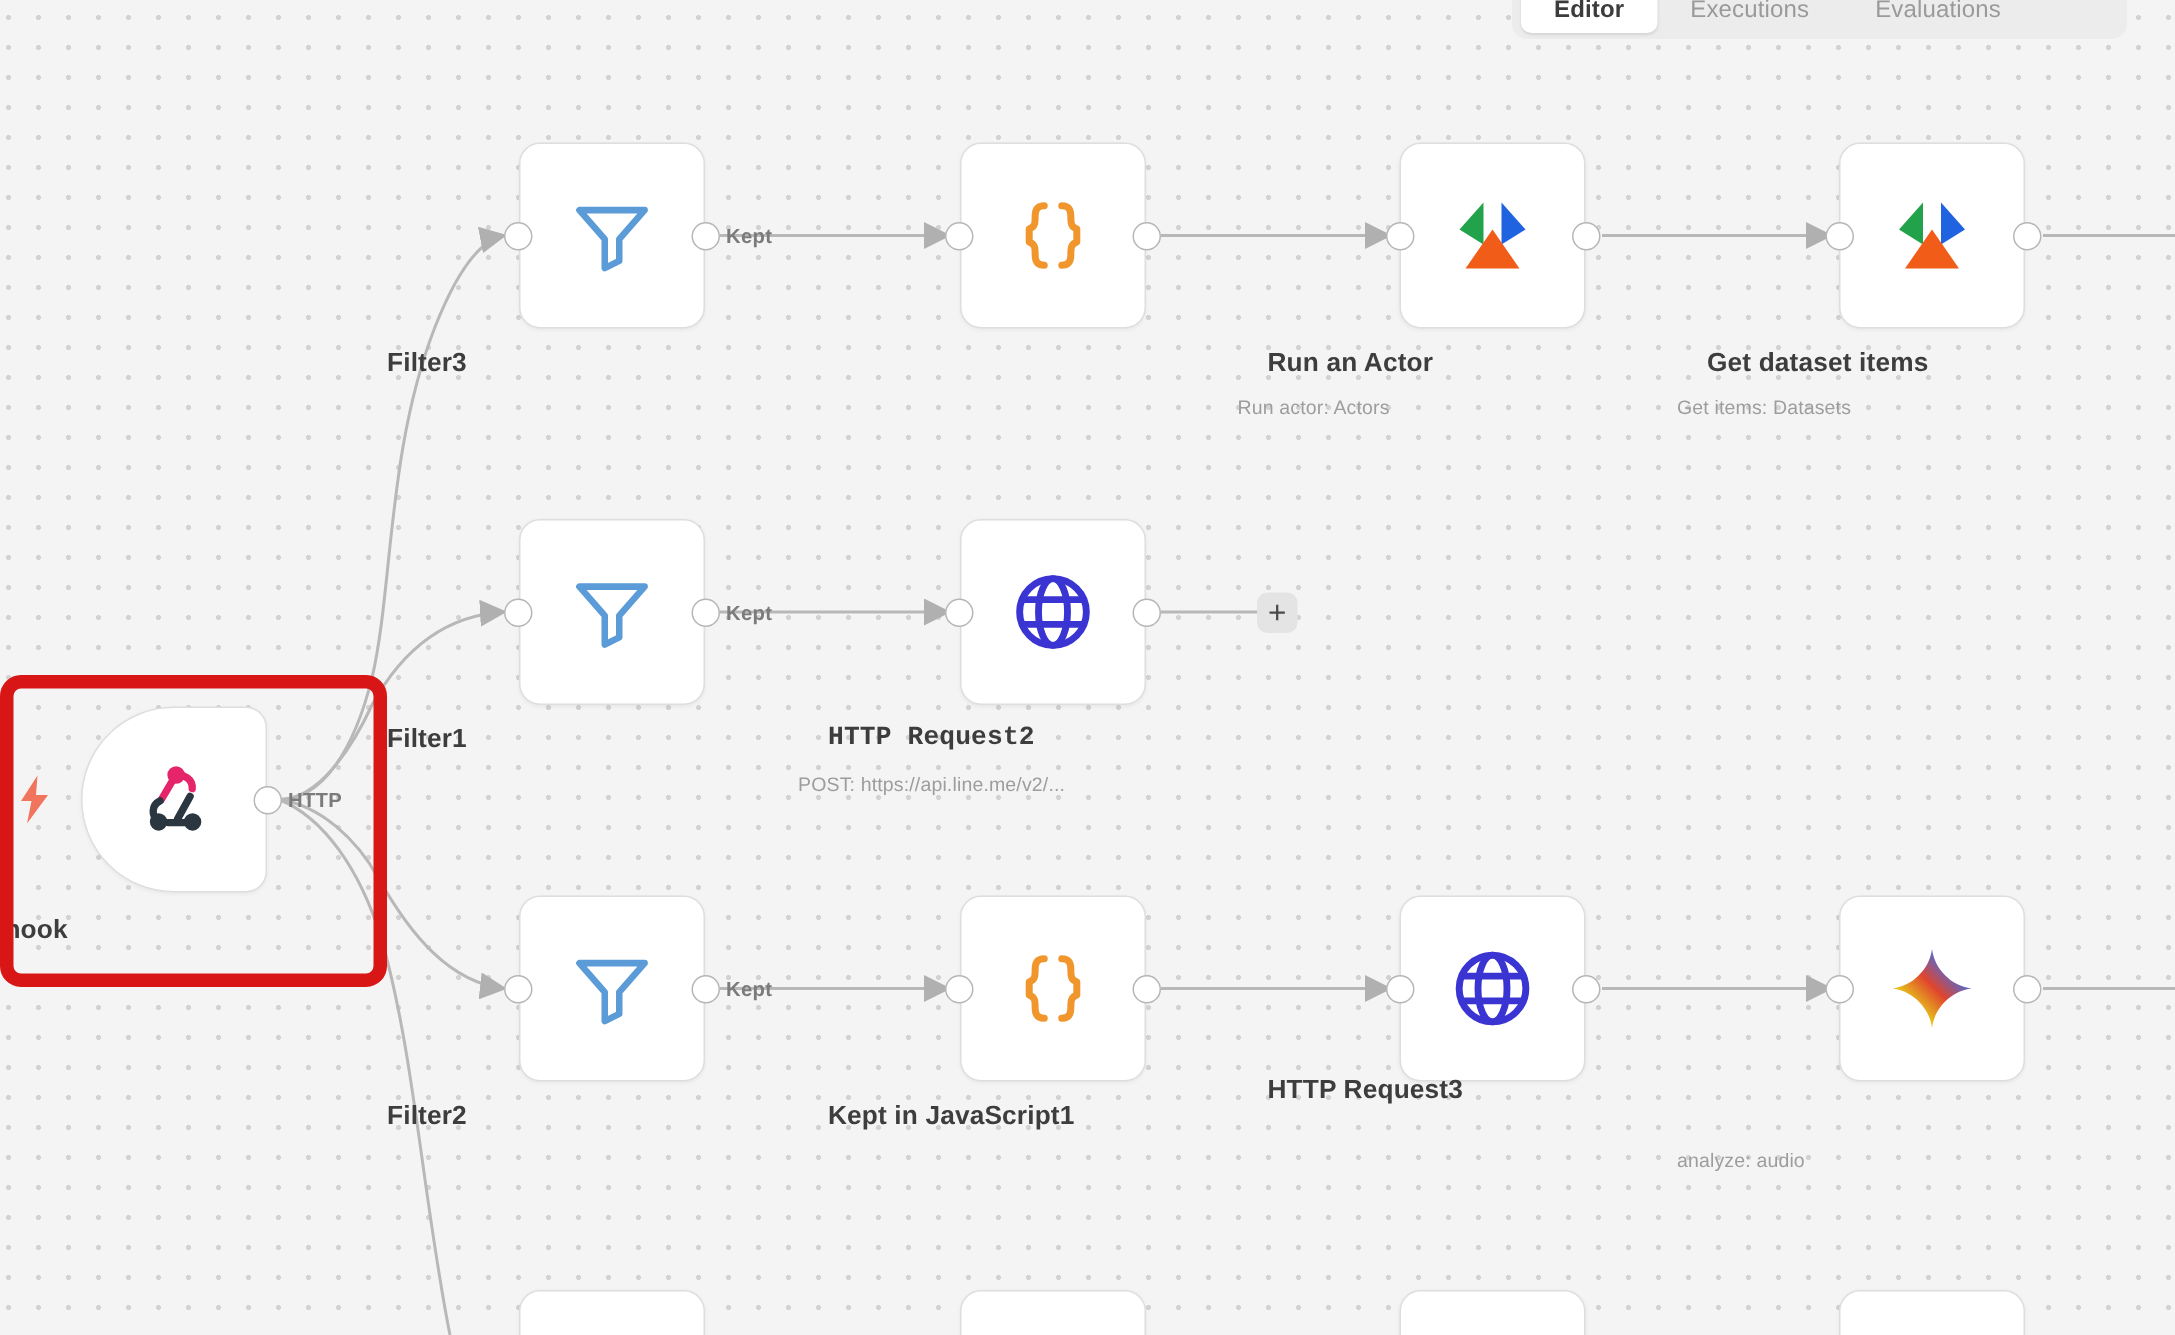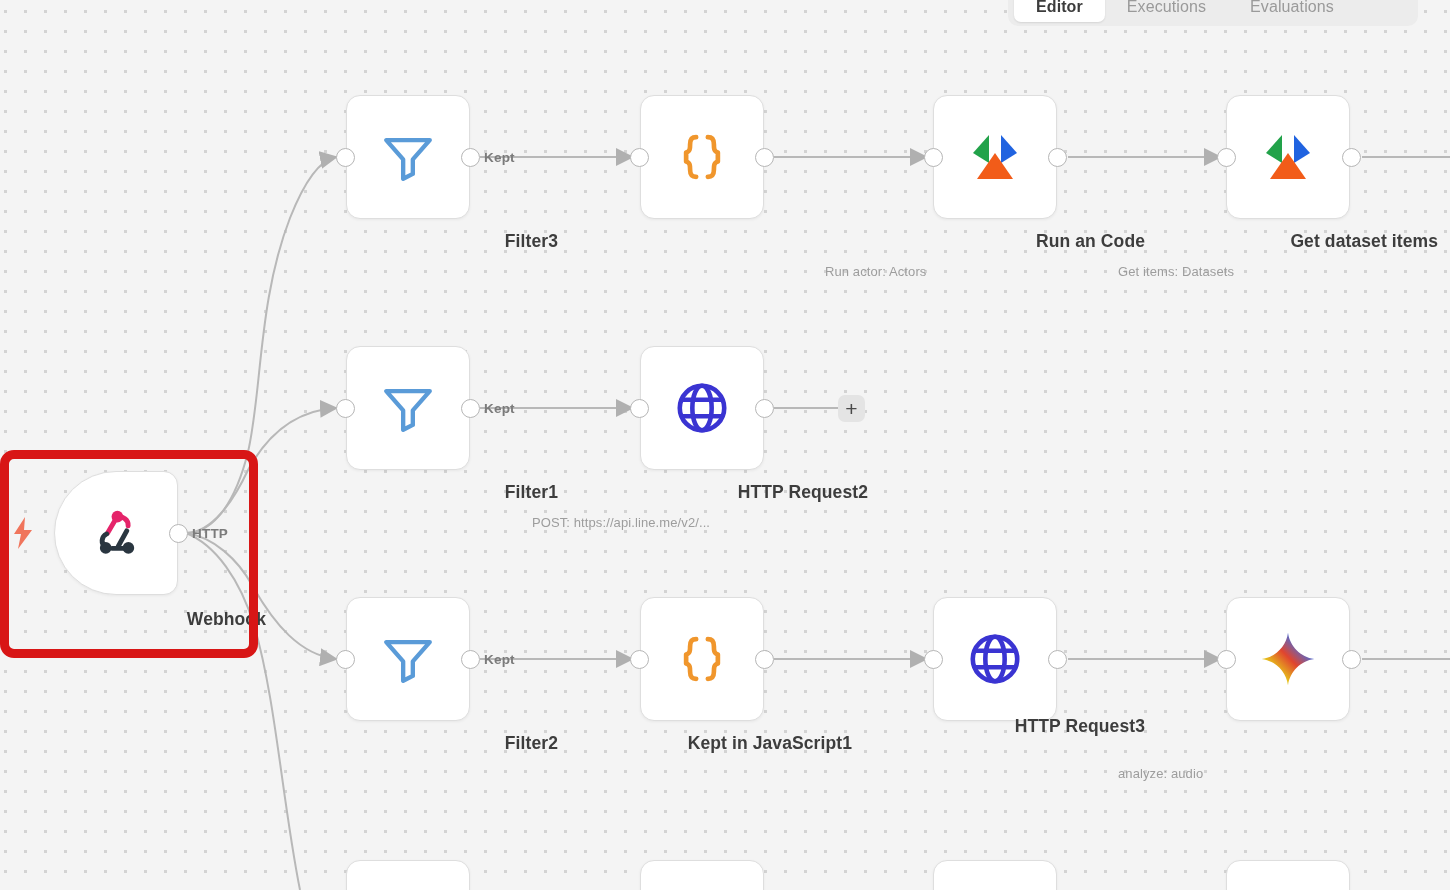--- a/index.html
+++ b/index.html
@@ -92,21 +92,21 @@
   }
   .node.trigger {
     border-top-left-radius: 62px;
     border-bottom-left-radius: 62px;
   }
   .node .glyph { display: block; }
 
   .node-label {
     position: absolute;
     width: 300px;
-    text-align: right;
+    text-align: left;
     font-size: 17.5px;
     color: #3d3d3d;
     font-weight: 600;
     letter-spacing: .1px;
     z-index: 21;
     white-space: nowrap;
   }
   .node-sub {
     position: absolute;
     width: 340px;
@@ -225,21 +225,21 @@
 
   <div class="node" style="left:933px; top:95px;">
     <svg class="glyph" width="64" height="64" viewBox="0 0 64 64">
       <path d="M10 28 L26 10 L26 38 Z" fill="#22a24a"></path>
       <path d="M54 28 L38 10 L38 38 Z" fill="#2063e0"></path>
       <path d="M32 28 L50 54 L14 54 Z" fill="#f25c19"></path>
     </svg>
   </div>
   <div class="endpoint" style="left:924px; top:148px;"></div>
   <div class="endpoint" style="left:1048px; top:148px;"></div>
-  <div class="node-label" style="left:845px; top:231px;">Run an Code</div>
+  <div class="node-label" style="left:845px; top:231px;">Run an Actor</div>
   <div class="node-sub" style="left:825px; top:264px;">Run actor: Actors</div>
 
   <div class="node" style="left:1226px; top:95px;">
     <svg class="glyph" width="64" height="64" viewBox="0 0 64 64">
       <path d="M10 28 L26 10 L26 38 Z" fill="#22a24a"></path>
       <path d="M54 28 L38 10 L38 38 Z" fill="#2063e0"></path>
       <path d="M32 28 L50 54 L14 54 Z" fill="#f25c19"></path>
     </svg>
   </div>
   <div class="endpoint" style="left:1217px; top:148px;"></div>
@@ -261,21 +261,21 @@
     <svg class="glyph" width="58" height="58" viewBox="0 0 24 24" fill="none" stroke="#3a34d2" stroke-width="1.9">
       <circle cx="12" cy="12" r="9.2"></circle>
       <ellipse cx="12" cy="12" rx="4" ry="9.2"></ellipse>
       <line x1="2.9" y1="8.6" x2="21.1" y2="8.6"></line>
       <line x1="2.9" y1="15.4" x2="21.1" y2="15.4"></line>
     </svg>
   </div>
   <div class="endpoint" style="left:630px; top:399px;"></div>
   <div class="endpoint" style="left:755px; top:399px;"></div>
   <div class="plus-btn" style="left:838px; top:395px;">+</div>
-  <div class="node-label" style="left:568px; top:482px;">HTTP Request2</div>
+  <div class="node-label" style="left:552px; top:482px;font-family:Liberation Mono, monospace;">HTTP Request2</div>
   <div class="node-sub" style="left:532px; top:515px;">POST: https://api.line.me/v2/...</div>
 
   <div class="node" style="left:346px; top:597px;">
     <svg class="glyph" width="58" height="58" viewBox="0 0 24 24" fill="none" stroke="#5a9bd8" stroke-width="1.8" stroke-linejoin="round" stroke-linecap="round">
       <path d="M3 5 h18 l-7 8 v6 l-4 2 v-8 z"></path>
     </svg>
   </div>
   <div class="endpoint" style="left:336px; top:650px;"></div>
   <div class="endpoint" style="left:461px; top:650px;"></div>
   <span class="out-label" style="left:484px; top:652px;">Kept</span>

